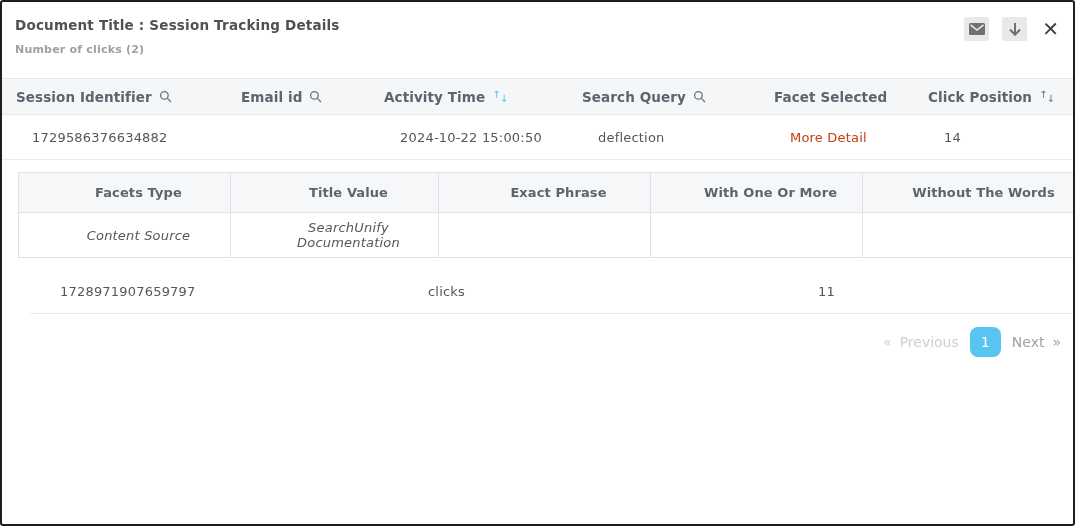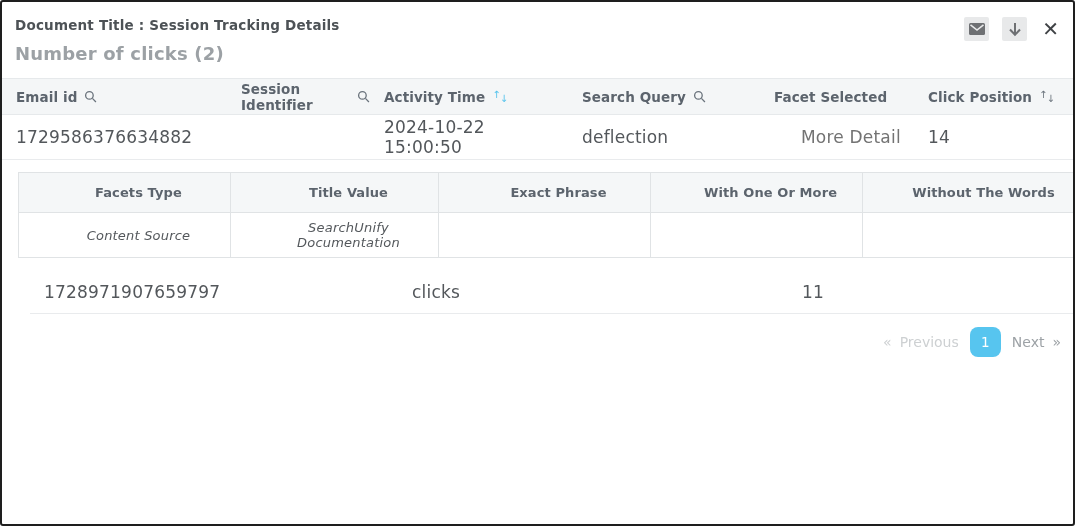--- a/index.html
+++ b/index.html
@@ -12,21 +12,21 @@
     width: 1075px; height: 526px;
     border: 2px solid #1e1e1e;
     border-radius: 3px;
     background: #ffffff;
     position: relative;
     overflow: hidden;
   }
   
   .modal-header { height: 76px; padding: 15px 14px 0 13px; position: relative; }
   .modal-title { font-size: 13.5px; font-weight: bold; color: #4d5256; letter-spacing: .2px; }
-  .modal-subtitle { margin-top: 10px; font-size: 18px; font-weight: bold; color: #9ca1a5; letter-spacing: .2px; }
+  .modal-subtitle { margin-top: 10px; font-size: 11px; font-weight: bold; color: #9ca1a5; letter-spacing: .2px; }
   .header-actions { position: absolute; top: 15px; right: 12px; display: flex; align-items: center; gap: 13px; }
   .icon-btn {
     width: 25px; height: 24px; background: #e8e9ea; border: none; border-radius: 2px;
     display: flex; align-items: center; justify-content: center; cursor: pointer; padding: 0;
   }
   .close-btn {
     background: none; border: none; font-size: 20px; line-height: 20px; color: #3f4245;
     cursor: pointer; padding: 0 2px; font-family: "DejaVu Sans", sans-serif;
   }
   
@@ -38,26 +38,26 @@
     height: 37px;
   }
   .th {
     display: flex; align-items: center; gap: 7px;
     padding-left: 14px;
     font-size: 13.5px; font-weight: 600; color: #5c646d; letter-spacing: .1px;
     cursor: pointer;
   }
   .td {
     display: flex; align-items: center;
-    padding-left: 14px;
-    font-size: 17px; color: #53575b; letter-spacing: .2px;
+    padding-left: 30px;
+    font-size: 13px; color: #53575b; letter-spacing: .2px;
   }
   .data-row { height: 45px; border-bottom: 1px solid #e9ebed; }
   .data-row-2 { height: 44px; border-bottom: 1px solid #e9ebed; margin-left: 28px; }
-  .link { color: #737373; cursor: pointer; margin-left: 27px; }
+  .link { color: #c2410c; cursor: pointer; }
   
   .sort { display: inline-flex; font-size: 10px; line-height: 10px; font-weight: 400; }
   .sort .u { transform: translateY(-2px); }
   .sort .d { transform: translateY(2px); margin-left: -1px; }
   .sort-blue { color: #55c3ec; }
   .sort-gray { color: #6a737c; }
   
   .facets-wrap { margin: 12px 0 12px 16px; }
   .facets-table { border-collapse: collapse; table-layout: fixed; width: 1059px; }
   .facets-table th, .facets-table td {
@@ -106,30 +106,30 @@
               <polyline points="2,7.5 7,12.8 12,7.5"></polyline>
             </svg>
         </span>
       </button>
       <button class="close-btn">✕</button>
     </div>
   </div>
 
   <div class="grid-row thead">
     <div class="th">
-      <span>Email id</span>
+      <span>Session Identifier</span>
       <span style="display:flex;">
         <svg width="13" height="13" viewBox="0 0 24 24" fill="none" stroke="#6a737c" stroke-width="2.4">
             <circle cx="10" cy="10" r="7"></circle>
             <line x1="15.5" y1="15.5" x2="22" y2="22"></line>
           </svg>
       </span>
     </div>
     <div class="th">
-      <span>Session Identifier</span>
+      <span>Email id</span>
       <span style="display:flex;">
         <svg width="13" height="13" viewBox="0 0 24 24" fill="none" stroke="#6a737c" stroke-width="2.4">
             <circle cx="10" cy="10" r="7"></circle>
             <line x1="15.5" y1="15.5" x2="22" y2="22"></line>
           </svg>
       </span>
     </div>
     <div class="th">
       <span>Activity Time</span>
       <span class="sort sort-blue">

